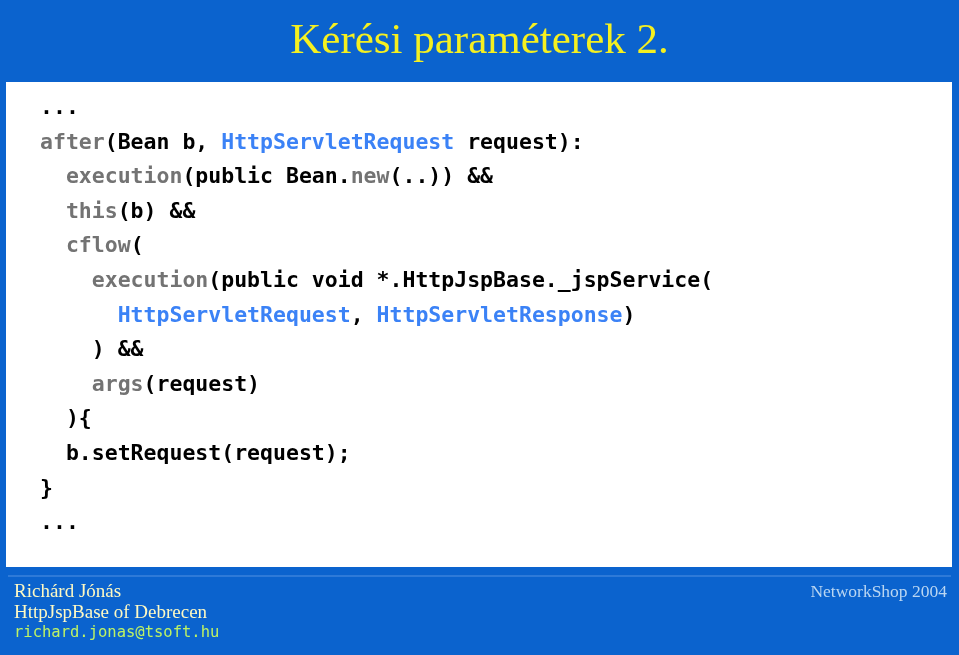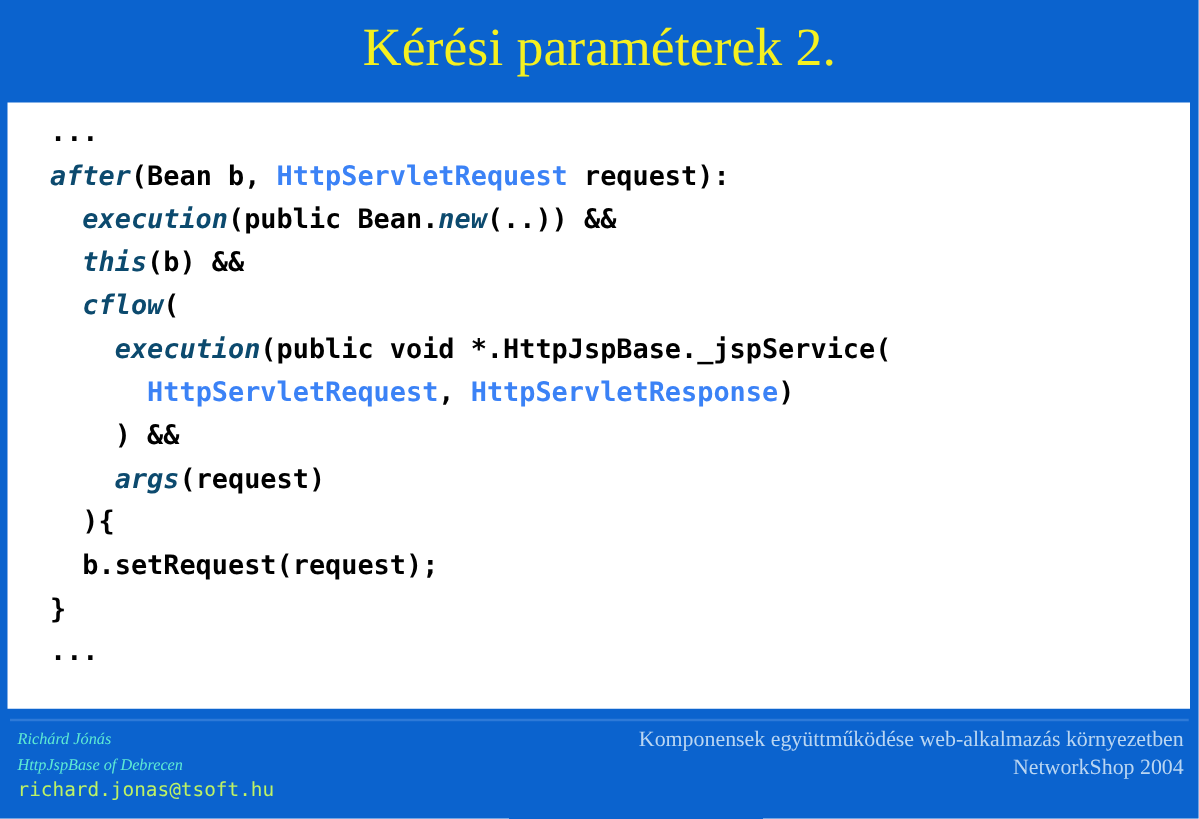--- a/index.html
+++ b/index.html
@@ -61,21 +61,21 @@
     line-height: 34.6px;
     white-space: pre;
     color: #000000;
     font-weight: bold;
     letter-spacing: 0px;
   }
   #code-block .line {
     white-space: pre;
     height: 34.6px;
   }
-  .tok-kw   { color: #0c4a6e; font-style: italic; }
+  .tok-kw   { color: #737373; }
   .tok-type { color: #3b82f6; }
   .tok-plain{ color: #000000; }
 
   
   #footer-divider {
     position: absolute;
     left: 8px;
     top: 575px;
     width: 943px;
     height: 2px;
@@ -90,24 +90,23 @@
     height: 75px;
   }
 
   #footer-left {
     position: absolute;
     left: 14px;
     top: 0px;
     text-align: left;
   }
   .footer-name, .footer-org {
-    color: #5eead4;
+    color: #fef9c3;
     font-family: "Liberation Serif", "DejaVu Serif", serif;
-    font-style: italic;
-    font-size: 13px;
+    font-size: 19px;
     line-height: 21px;
     white-space: nowrap;
   }
   .footer-mail {
     color: #bef264;
     font-family: "DejaVu Sans Mono", "Liberation Mono", monospace;
     font-size: 15.5px;
     line-height: 21px;
     white-space: nowrap;
     font-weight: normal;
@@ -144,19 +143,18 @@
 
   <div id="footer">
 
     <div id="footer-left">
       <div class="footer-name">Richárd Jónás</div>
       <div class="footer-org">HttpJspBase of Debrecen</div>
       <div class="footer-mail">richard.jonas@tsoft.hu</div>
     </div>
 
     <div id="footer-right">
-      <div class="footer-conf-title">Komponensek együttműködése web-alkalmazás környezetben</div>
       <div class="footer-conf-event">NetworkShop 2004</div>
     </div>
 
   </div>
 
 </div>
 
 </body></html>

